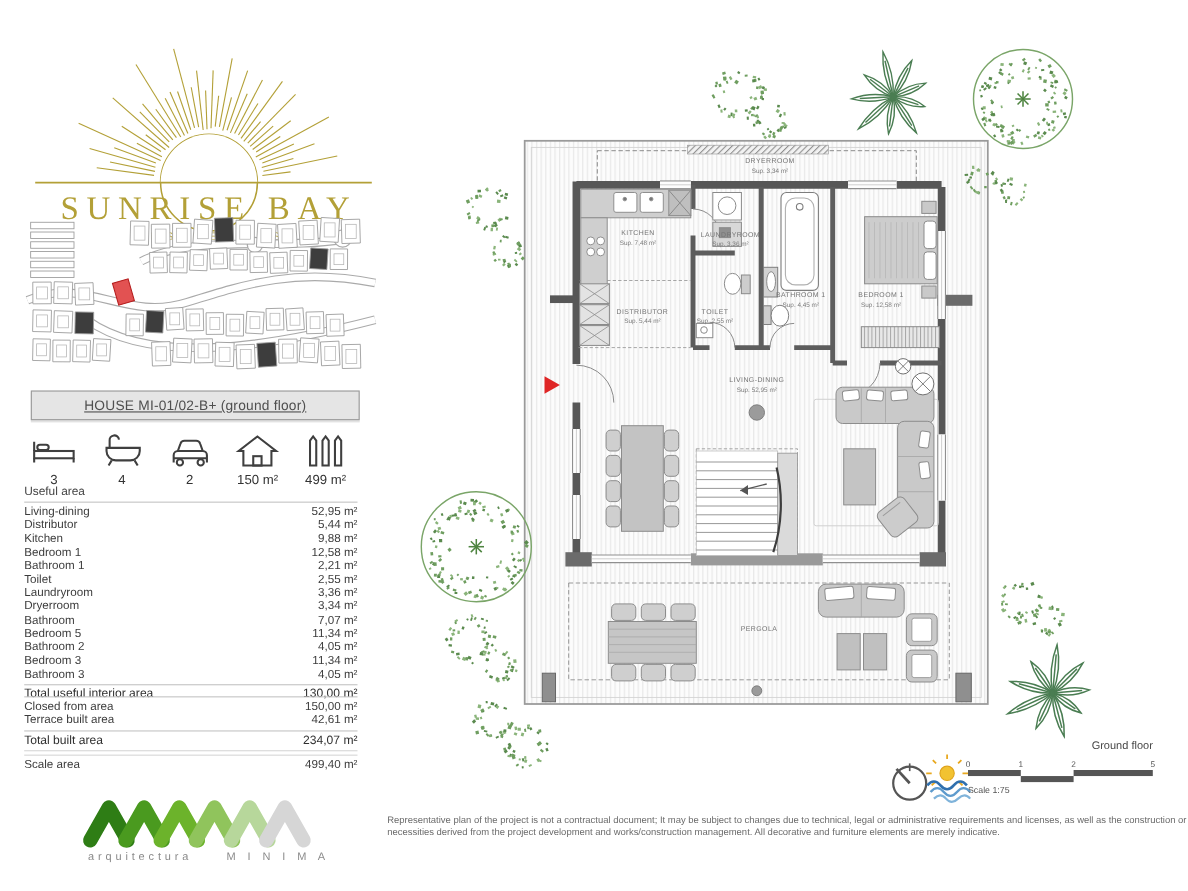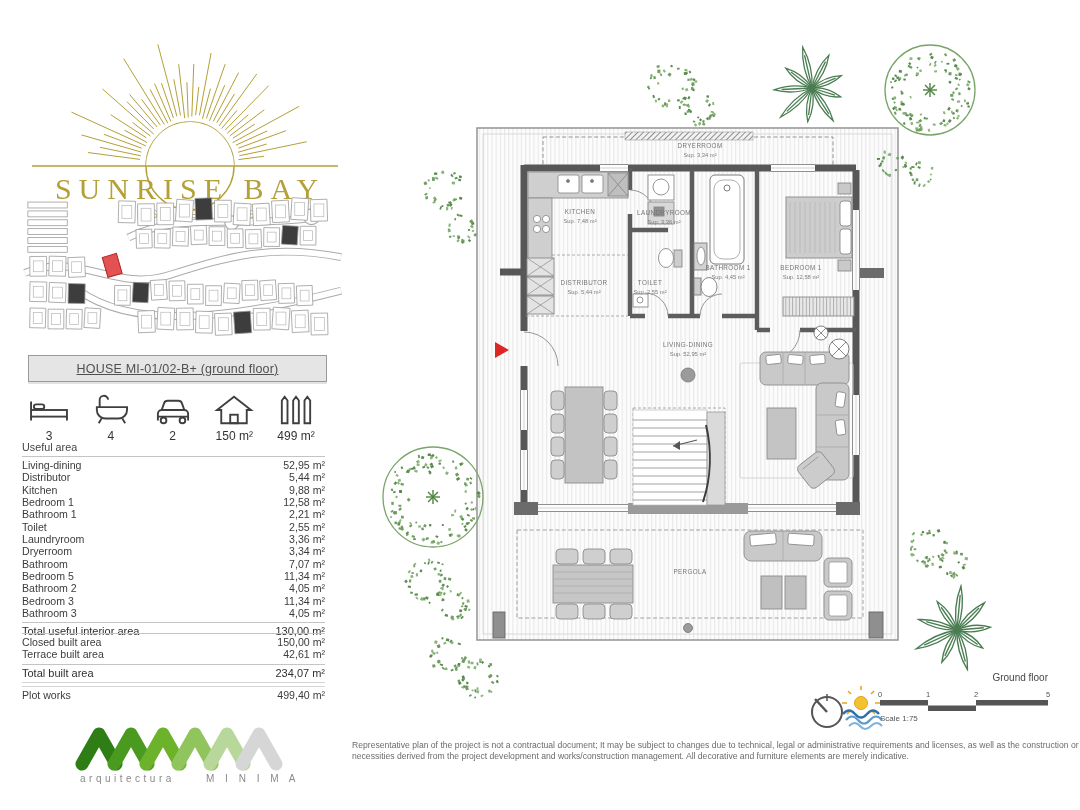--- a/index.html
+++ b/index.html
@@ -1216,36 +1216,36 @@
       <hr class="sep">
       <div class="row total">
           <span>Total useful interior area</span>
           <span>130,00 m²</span>
         </div>
     </div>
 
     <div id="built-block" class="abs">
       <hr class="sep">
       <div class="row">
-          <span>Closed built area</span>
+          <span>Closed from area</span>
           <span>150,00 m²</span>
         </div>
       <div class="row">
           <span>Terrace built area</span>
           <span>42,61 m²</span>
         </div>
       <hr class="sep">
       <div class="row total">
           <span>Total built area</span>
           <span>234,07 m²</span>
         </div>
       <hr class="sep lite">
       <hr class="sep lite">
       <div class="row">
-          <span>Plot works</span>
+          <span>Scale area</span>
           <span>499,40 m²</span>
         </div>
     </div>
   </div>
 
   <svg class="abs" style="position:absolute;left:58px;top:722px" width="255" height="62" viewBox="0 0 255 62">
     <g stroke-width="13" fill="none" stroke-linecap="round" stroke-linejoin="round">
       <polyline points="24,42 41,12 58,42" stroke="#2e7d15"></polyline>
       <polyline points="56,42 73,12 90,42" stroke="#4a9a1f"></polyline>
       <polyline points="88,42 105,12 122,42" stroke="#6cb32b"></polyline>

